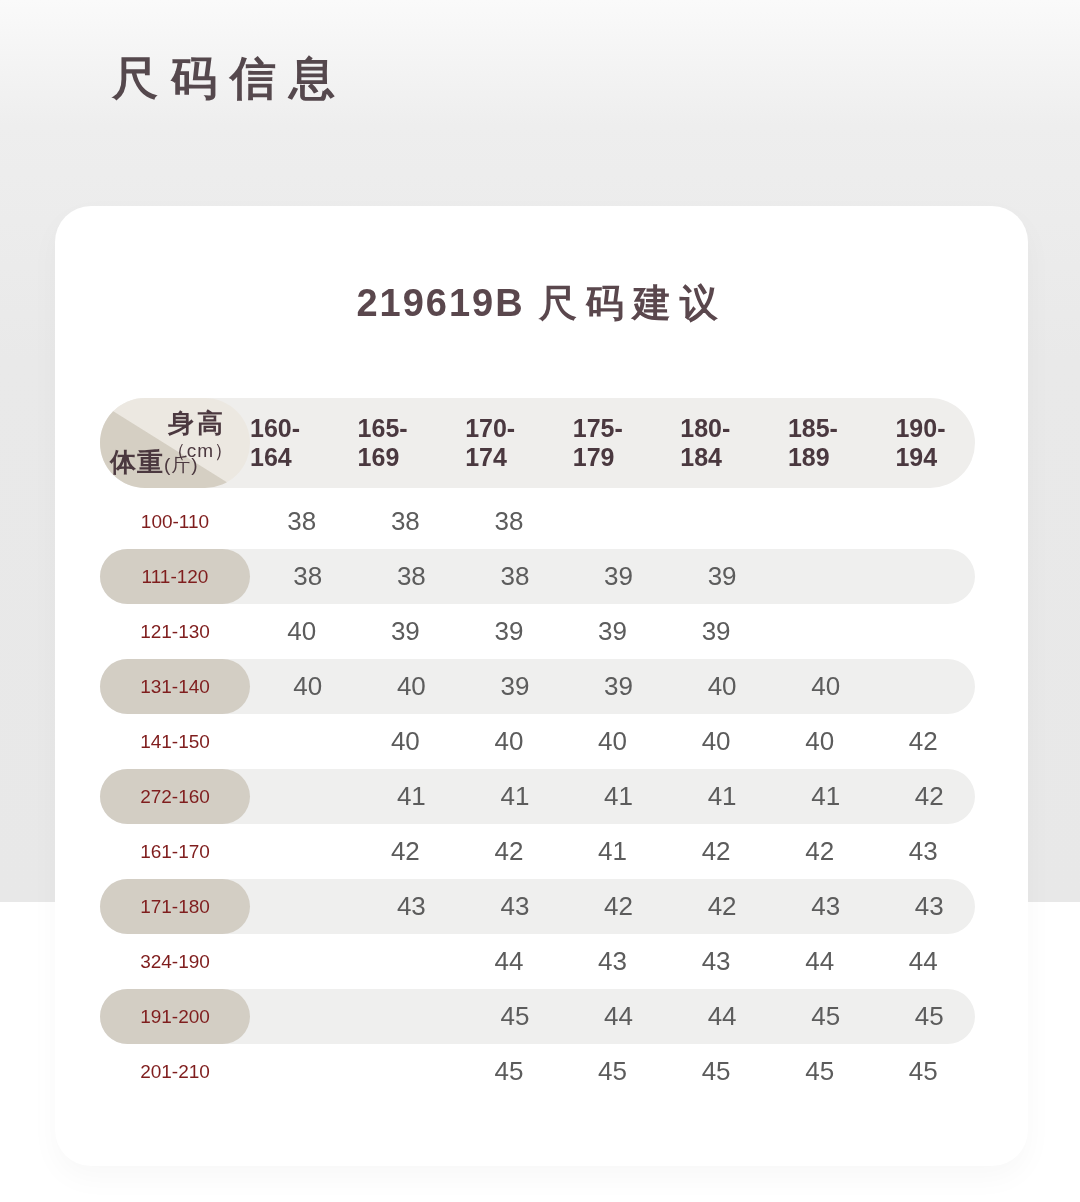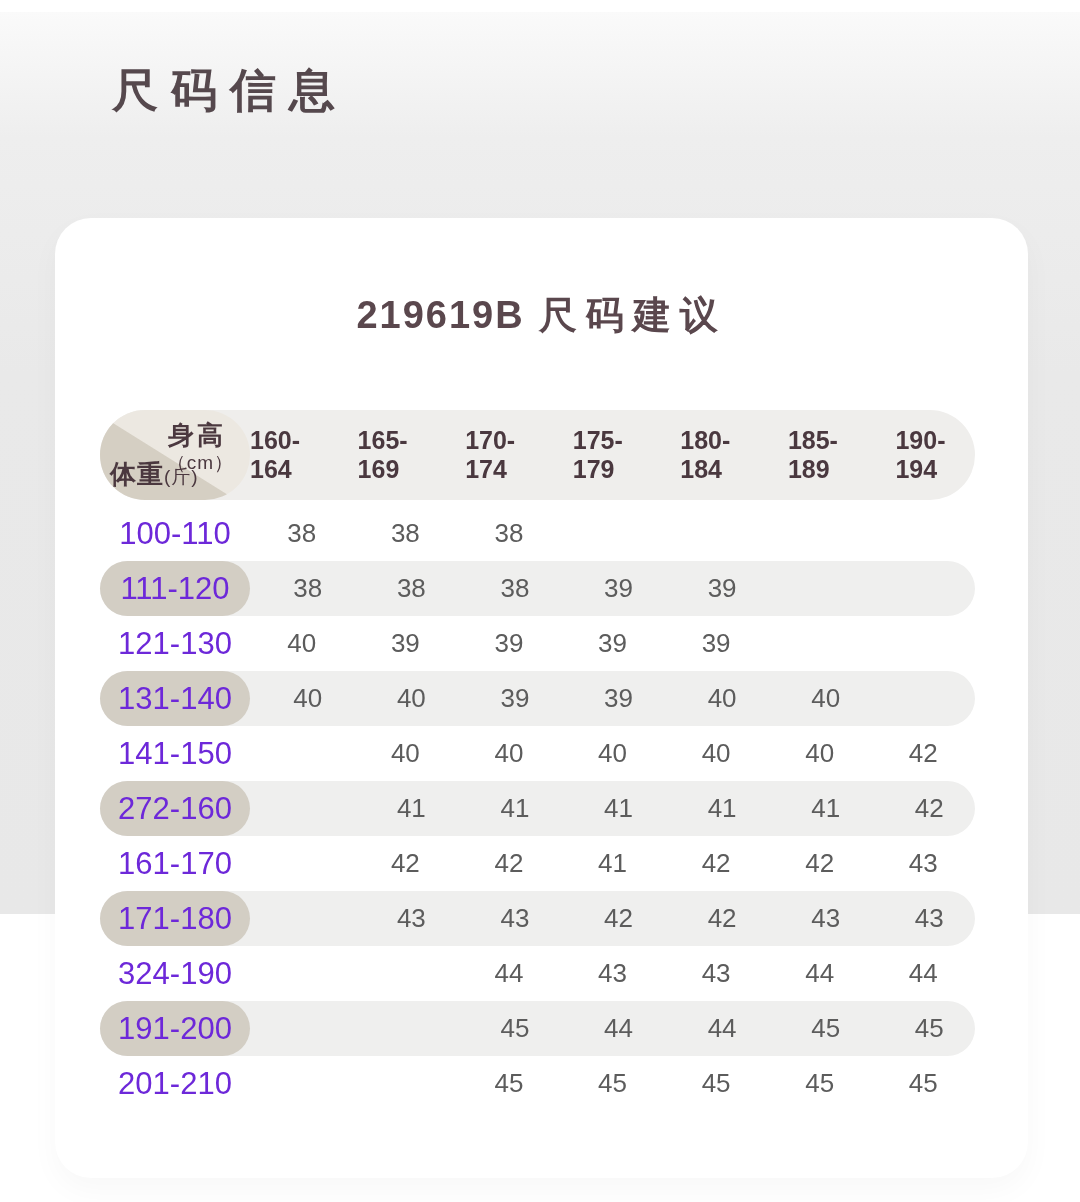--- a/index.html
+++ b/index.html
@@ -4,21 +4,20 @@
 <style>
   * { margin: 0; padding: 0; box-sizing: border-box; }
   html, body { width: 1080px; }
   body {
     font-family: "Liberation Sans", "DejaVu Sans", sans-serif;
     width: 1080px; height: 1202px; overflow: hidden;
   }
   .page {
     position: relative; width: 1080px; height: 902px;
     background: linear-gradient(180deg, #fafafa 0%, #eeeeee 14%, #e9e9e9 40%, #e8e8e8 100%);
-    margin-top: 12px;
   }
   .page-title {
     position: absolute; left: 112px; top: 48px;
     font-size: 46px; font-weight: bold; letter-spacing: 13px;
     color: #55484d;
   }
   .card {
     position: absolute; left: 55px; top: 206px; width: 973px; height: 960px;
     background: #ffffff; border-radius: 36px;
     box-shadow: 0 12px 30px rgba(0,0,0,0.03);
@@ -66,21 +65,21 @@
   }
   .corner-bottom .unit { font-size: 19px; font-weight: normal; }
 
   
   .table-body { margin-top: 6px; }
   .trow { display: flex; height: 55px; border-radius: 28px; }
   .trow.striped { background: #efefee; gap: 12px; }
   .rlabel {
     width: 150px; height: 55px; flex: 0 0 150px;
     display: flex; align-items: center; justify-content: center;
-    font-size: 31px; color: #6d28d9; border-radius: 28px;
+    font-size: 19px; color: #7f1d1d; border-radius: 28px;
   }
   .trow.striped .rlabel { background: #d3cec4; }
   .cell {
     flex: 1; display: flex; align-items: center; justify-content: center;
     font-size: 26px; color: #5c5c5c;
   }
 </style>
 </head>
 <body>
 

